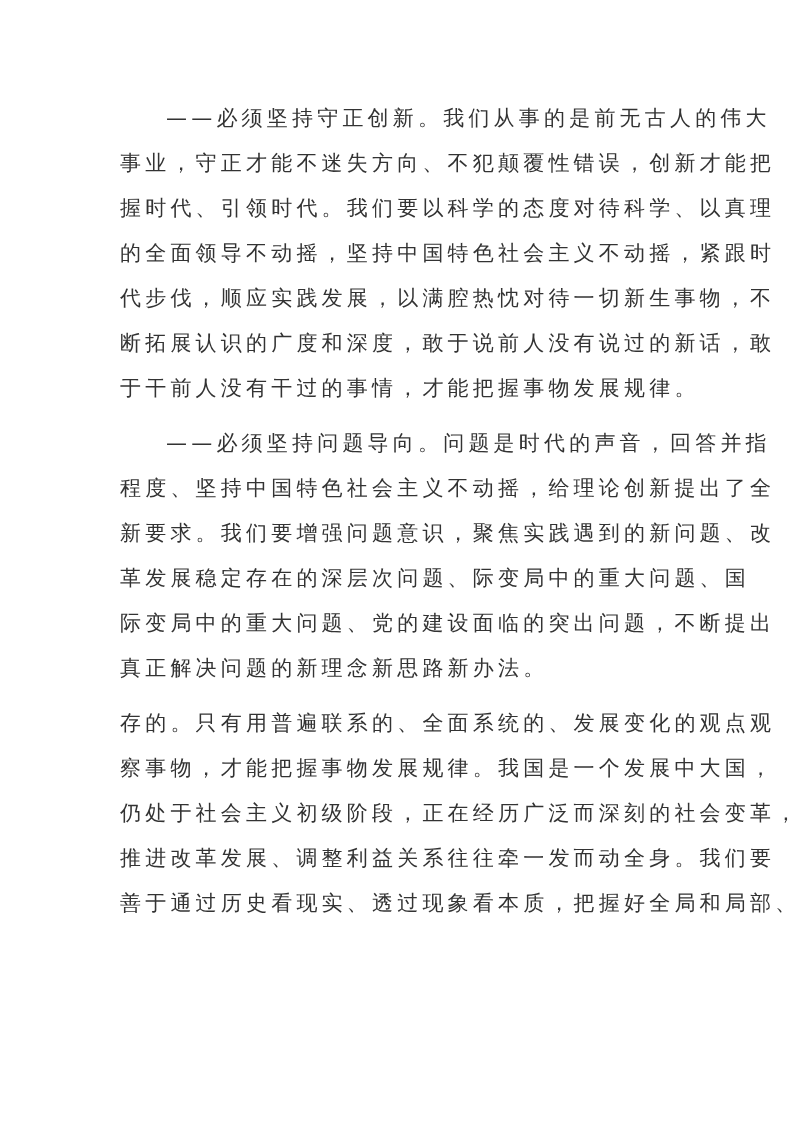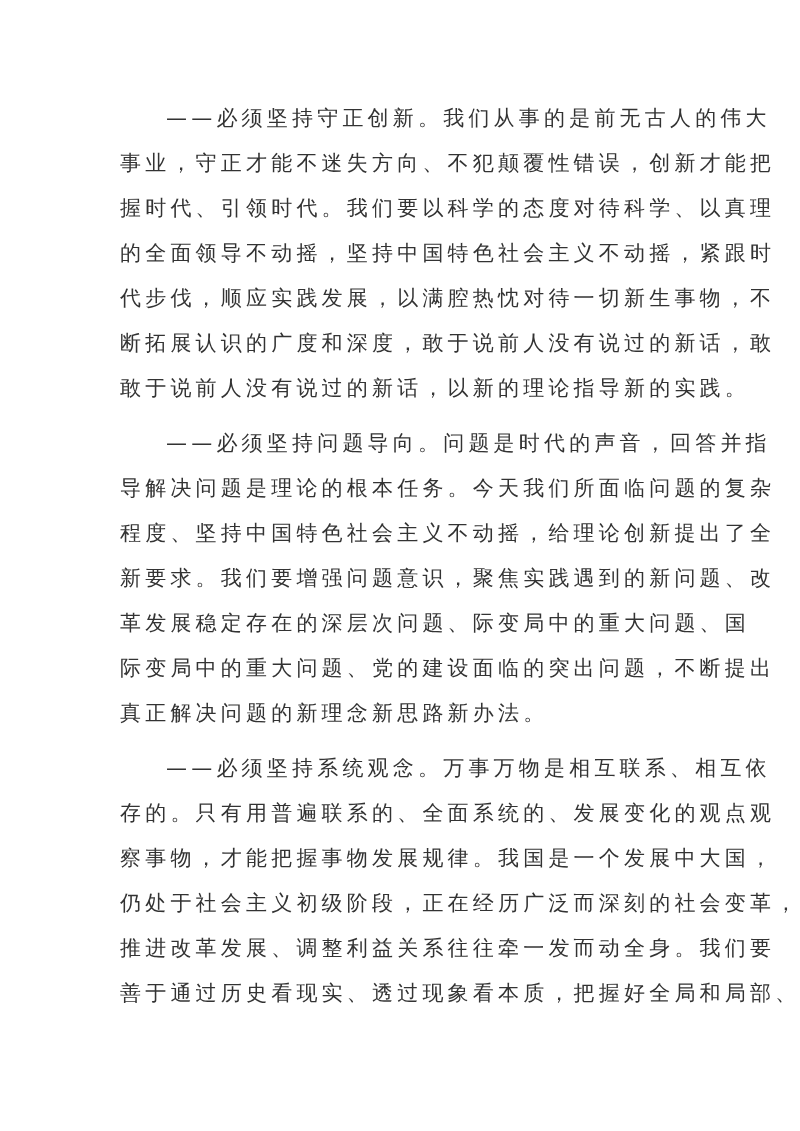--- a/index.html
+++ b/index.html
@@ -50,35 +50,33 @@
 <div class="page">
   <div class="content">
 
     <p class="para">
       <span class="line first">——必须坚持守正创新。我们从事的是前无古人的伟大</span>
       <span class="line">事业，守正才能不迷失方向、不犯颠覆性错误，创新才能把</span>
       <span class="line">握时代、引领时代。我们要以科学的态度对待科学、以真理</span>
       <span class="line">的全面领导不动摇，坚持中国特色社会主义不动摇，紧跟时</span>
       <span class="line">代步伐，顺应实践发展，以满腔热忱对待一切新生事物，不</span>
       <span class="line">断拓展认识的广度和深度，敢于说前人没有说过的新话，敢</span>
-      <span class="line">敢于说前人没有说过的新话，以新的理论指导新的实践。</span>
+      <span class="line">于干前人没有干过的事情，才能把握事物发展规律。</span>
     </p>
 
     <p class="para">
       <span class="line first">——必须坚持问题导向。问题是时代的声音，回答并指</span>
-      <span class="line">导解决问题是理论的根本任务。今天我们所面临问题的复杂</span>
       <span class="line">程度、坚持中国特色社会主义不动摇，给理论创新提出了全</span>
       <span class="line">新要求。我们要增强问题意识，聚焦实践遇到的新问题、改</span>
       <span class="line">革发展稳定存在的深层次问题、际变局中的重大问题、国</span>
       <span class="line">际变局中的重大问题、党的建设面临的突出问题，不断提出</span>
       <span class="line">真正解决问题的新理念新思路新办法。</span>
     </p>
 
     <p class="para">
-      <span class="line first">——必须坚持系统观念。万事万物是相互联系、相互依</span>
       <span class="line">存的。只有用普遍联系的、全面系统的、发展变化的观点观</span>
       <span class="line">察事物，才能把握事物发展规律。我国是一个发展中大国，</span>
       <span class="line">仍处于社会主义初级阶段，正在经历广泛而深刻的社会变革，</span>
       <span class="line">推进改革发展、调整利益关系往往牵一发而动全身。我们要</span>
       <span class="line">善于通过历史看现实、透过现象看本质，把握好全局和局部、</span>
     </p>
 
   </div>
 </div>
 

